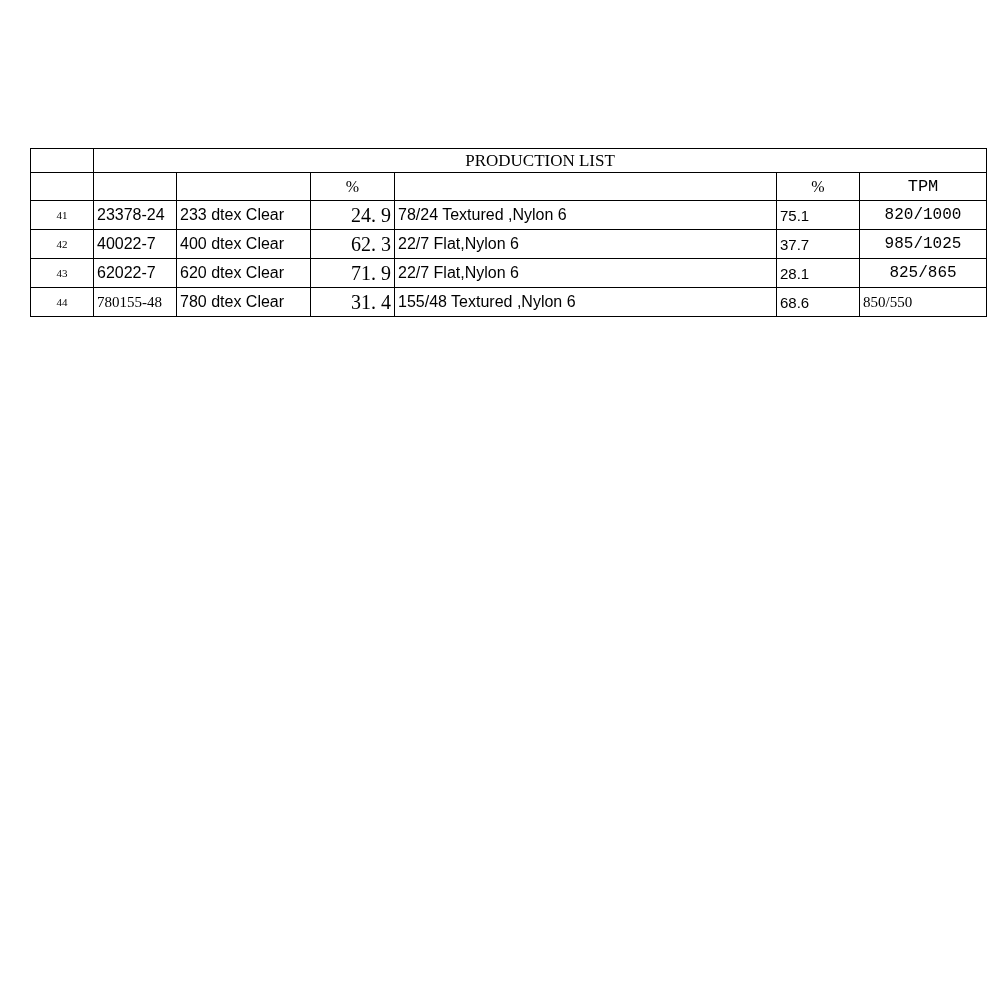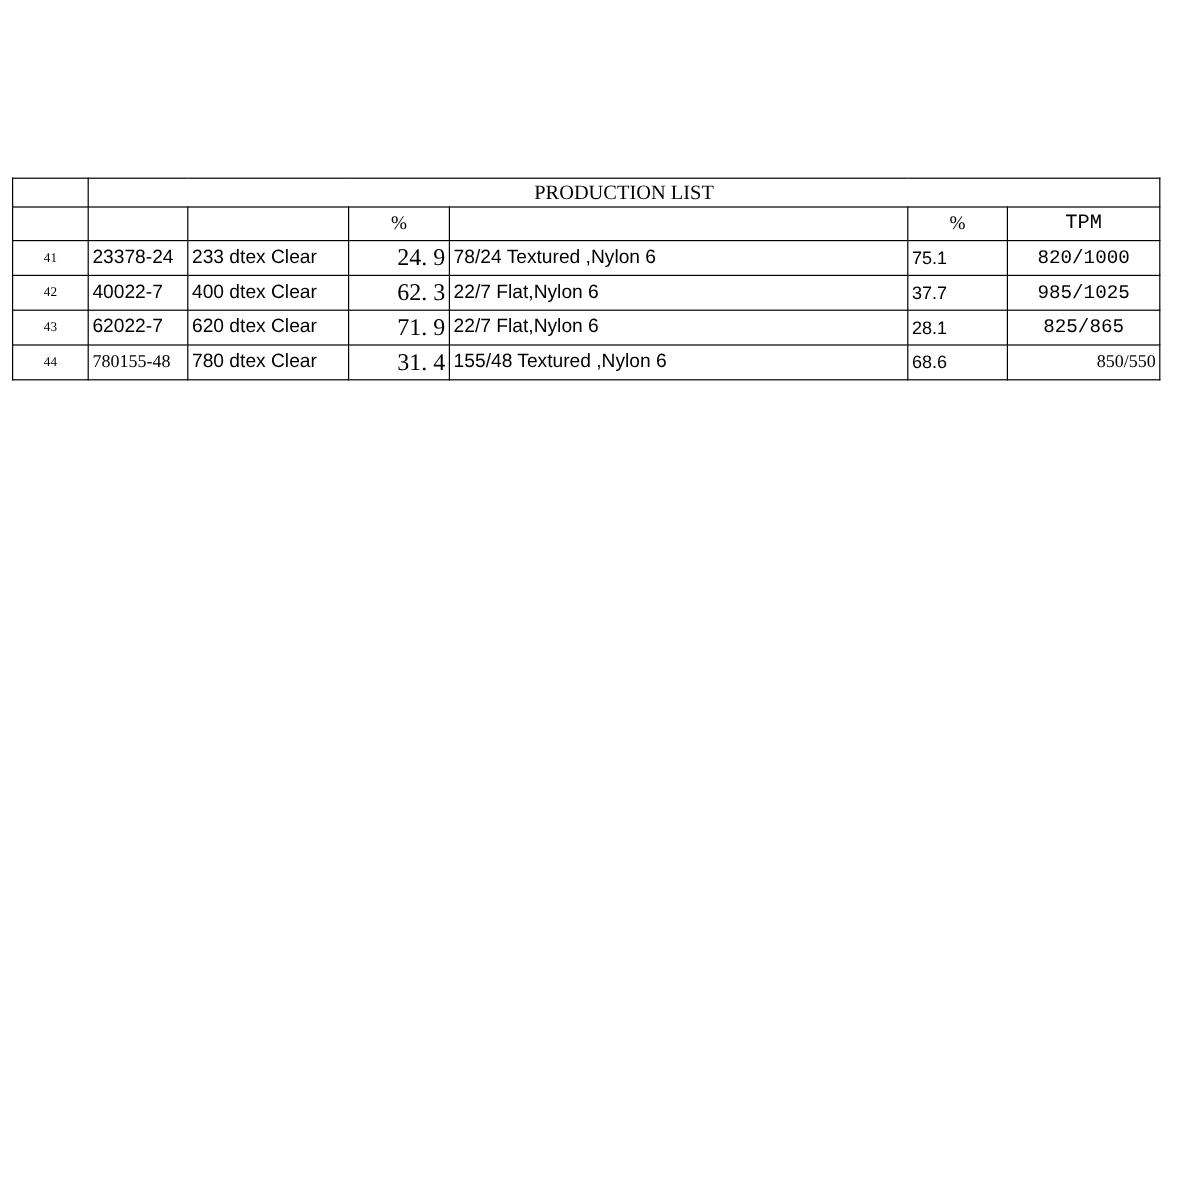--- a/index.html
+++ b/index.html
@@ -9,21 +9,21 @@
   }
   .page {
     position: relative;
     width: 1000px;
     height: 1000px;
     background: #ffffff;
     overflow: hidden;
   }
   .prod-table {
     position: absolute;
-    left: 10px;
+    left: 30px;
     top: 148px;
     width: 956px;
     border-collapse: collapse;
     table-layout: fixed;
     color: #000000;
   }
   .prod-table td, .prod-table th {
     border: 1px solid #000000;
     padding: 0 3px;
     margin: 0;
@@ -105,21 +105,21 @@
   .c-serifb-l {
     font-family: "Liberation Serif", "DejaVu Serif", serif;
     font-weight: bold;
     font-size: 15px;
     text-align: left;
   }
   .c-serifb-c {
     font-family: "Liberation Serif", "DejaVu Serif", serif;
     font-weight: bold;
     font-size: 15px;
-    text-align: right;
+    text-align: left;
   }
 </style>
 </head>
 <body>
 
 <div class="page">
   <table class="prod-table">
     <colgroup>
       <col style="width:63px">
       <col style="width:83px">

